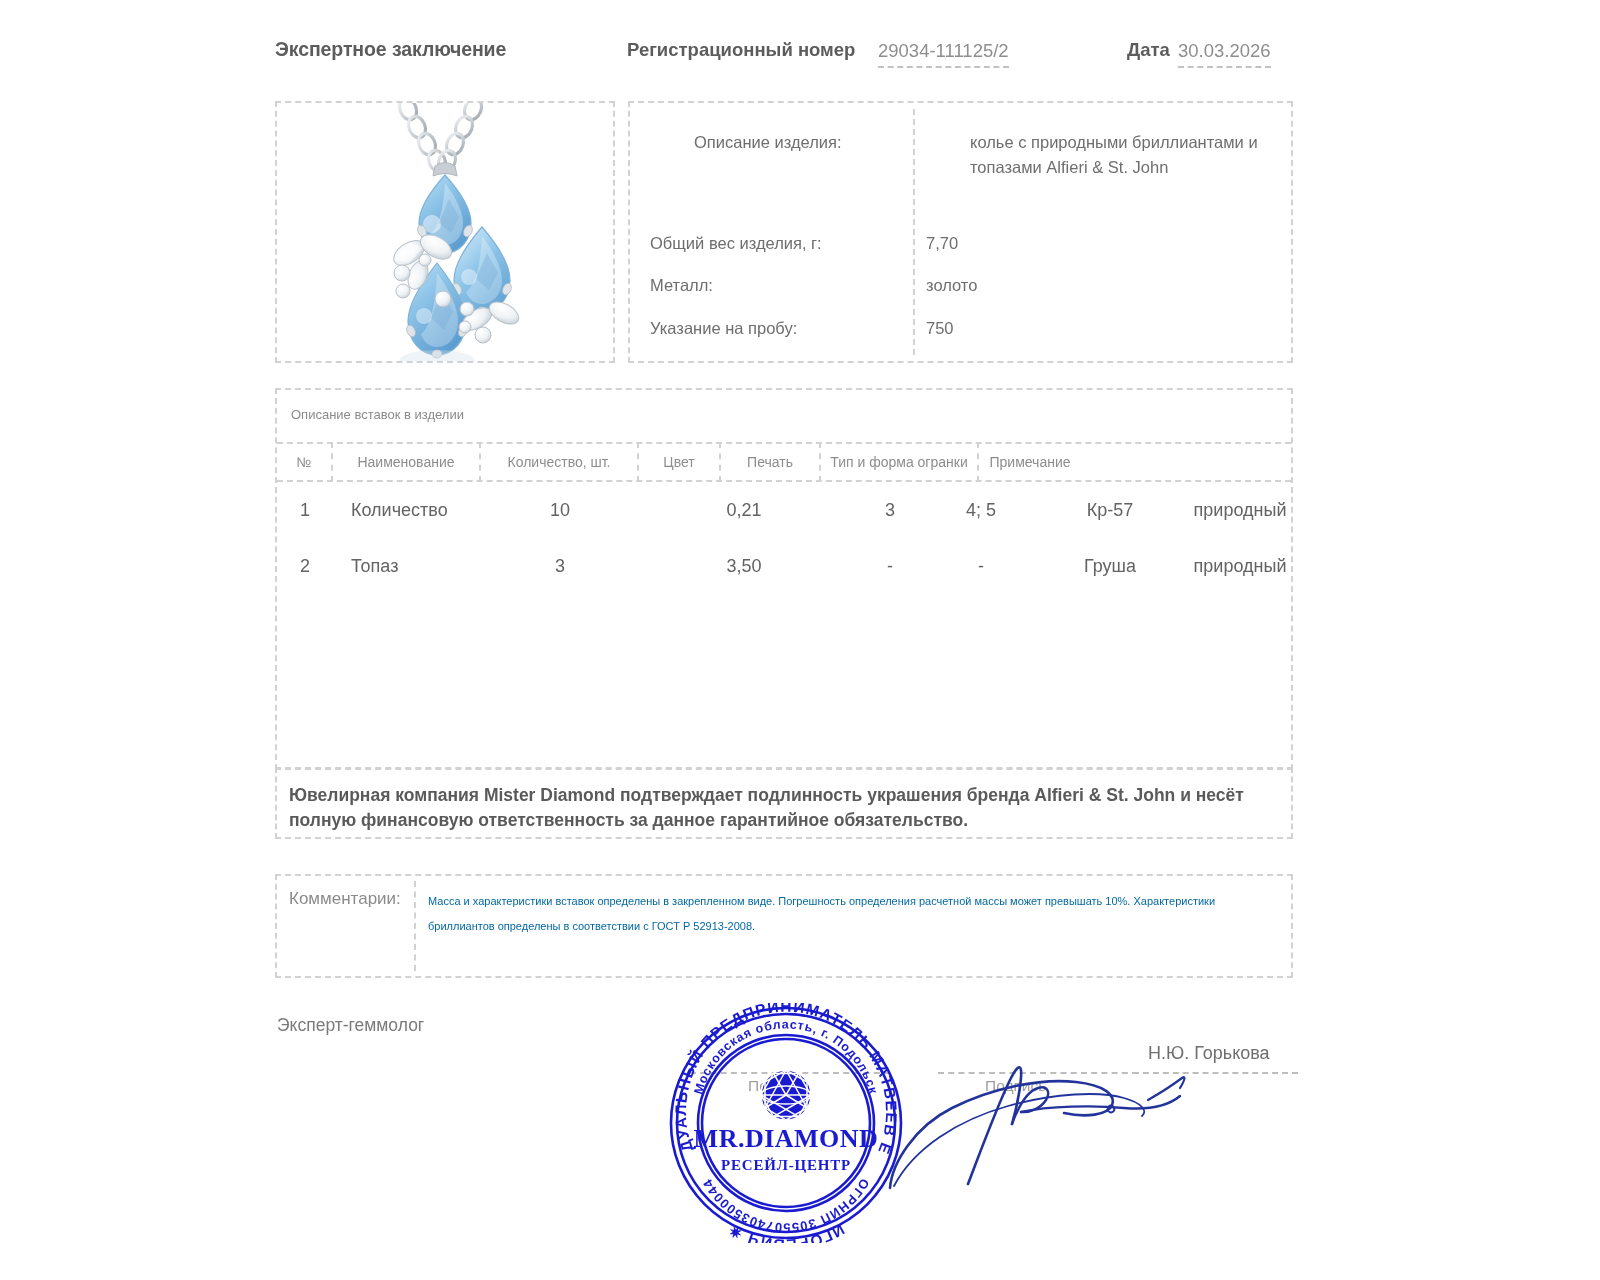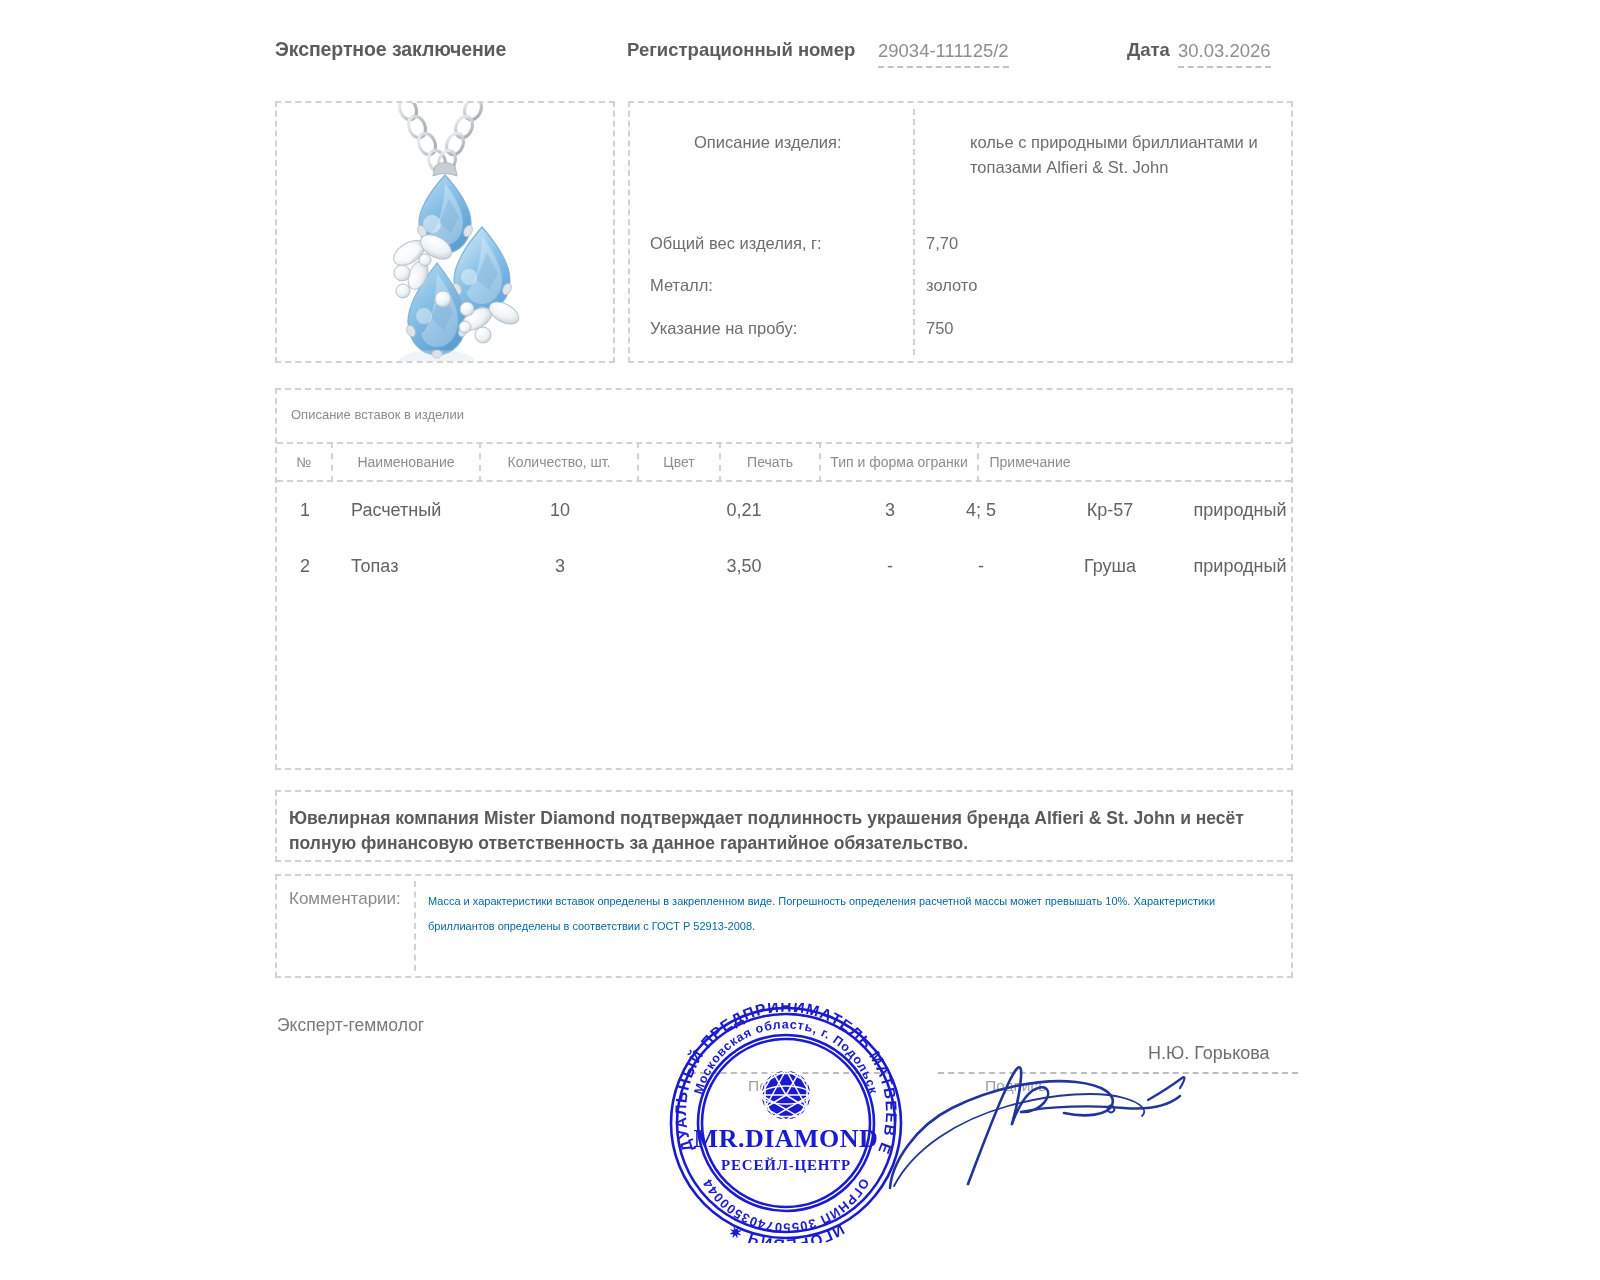--- a/index.html
+++ b/index.html
@@ -90,21 +90,21 @@
   .c0 { width: 56px; }
   .c1 { width: 148px; }
   .c2 { width: 158px; }
   .c3 { width: 210px; }
   .c4 { width: 82px; }
   .c5 { width: 100px; }
   .c6 { width: 158px; }
   .c7 { width: 102px; }
 
   
-  .warranty-box { left: 275px; top: 790px; width: 1018px; height: 72px; }
+  .warranty-box { left: 275px; top: 767px; width: 1018px; height: 72px; }
   .warranty-text {
     position: absolute; left: 12px; top: 14px; width: 985px;
     font-size: 17.5px; font-weight: bold; color: #5a5a5a; line-height: 25px;
   }
 
   
   .comments-box { left: 275px; top: 874px; width: 1018px; height: 104px; }
   .comments-divider {
     position: absolute; left: 137px; top: 5px; bottom: 5px;
     border-left: 2px dashed #d2d2d4;
@@ -290,21 +290,21 @@
       <div class="th c1">Наименование</div>
       <div class="th c2">Количество, шт.</div>
       <div class="th c4">Цвет</div>
       <div class="th c5">Печать</div>
       <div class="th c6">Тип и форма огранки</div>
       <div class="th c7">Примечание</div>
     </div>
 
     <div class="trow rA">
       <div class="td c0">1</div>
-      <div class="td c1 left-al">Расчетный</div>
+      <div class="td c1 left-al">Количество</div>
       <div class="td c2">10</div>
       <div class="td c3">0,21</div>
       <div class="td c4">3</div>
       <div class="td c5">4; 5</div>
       <div class="td c6">Кр-57</div>
       <div class="td c7">природный</div>
     </div>
 
     <div class="trow rB">
       <div class="td c0">2</div>

